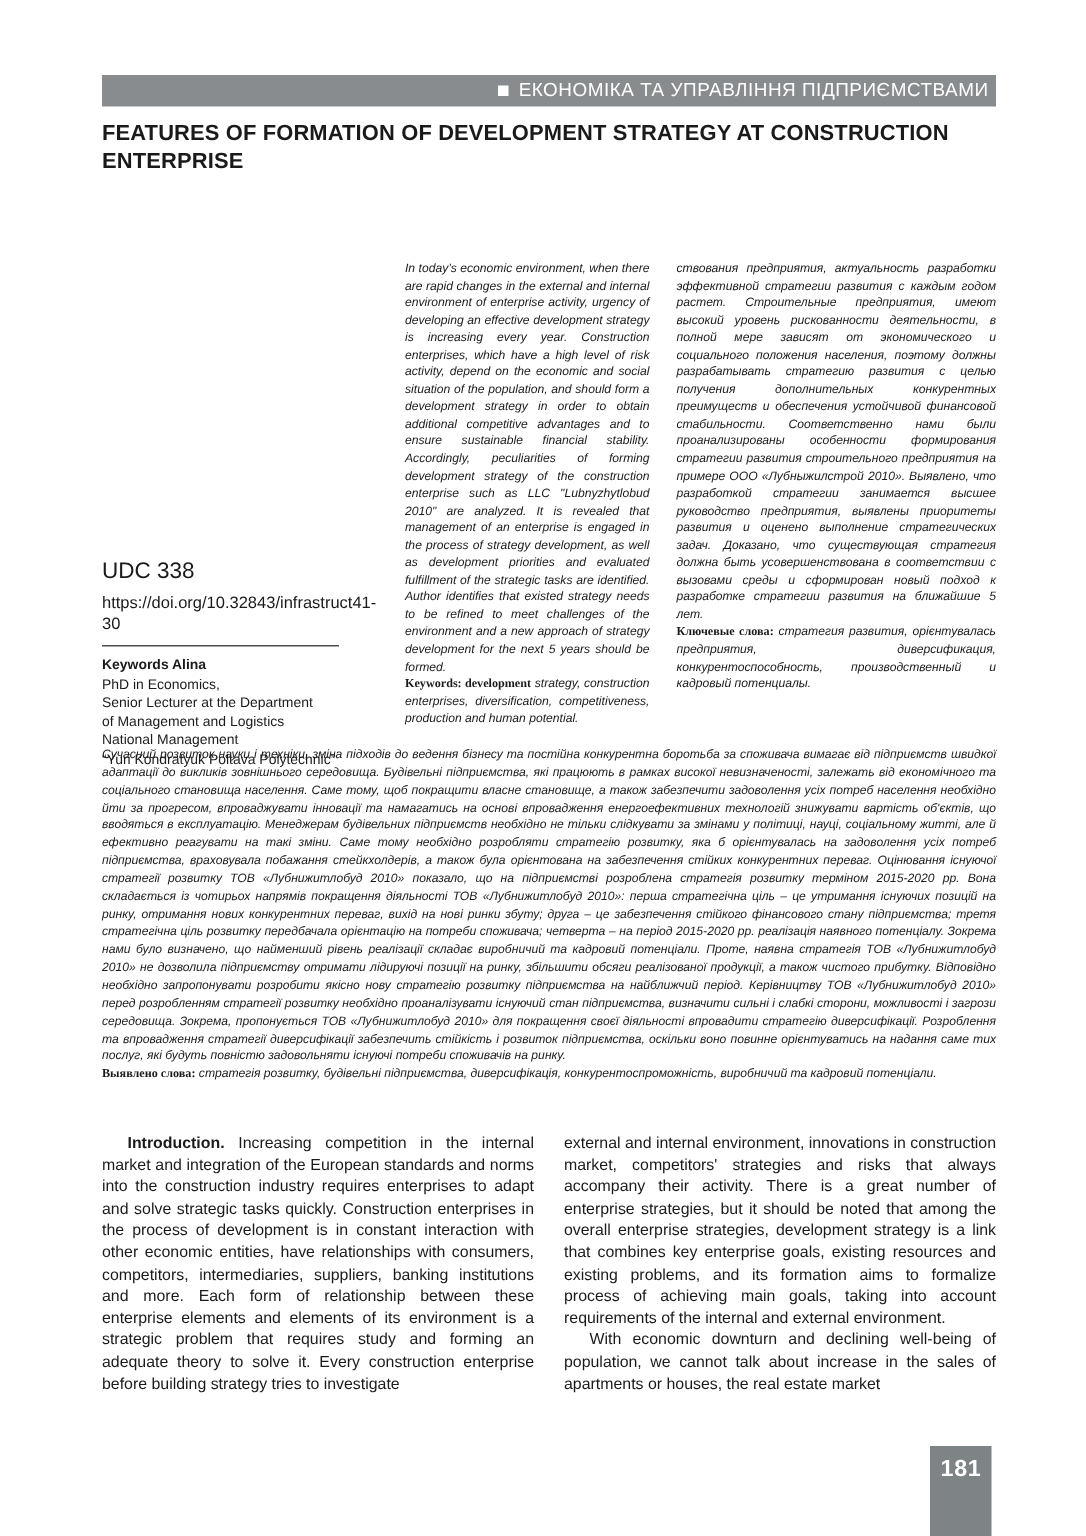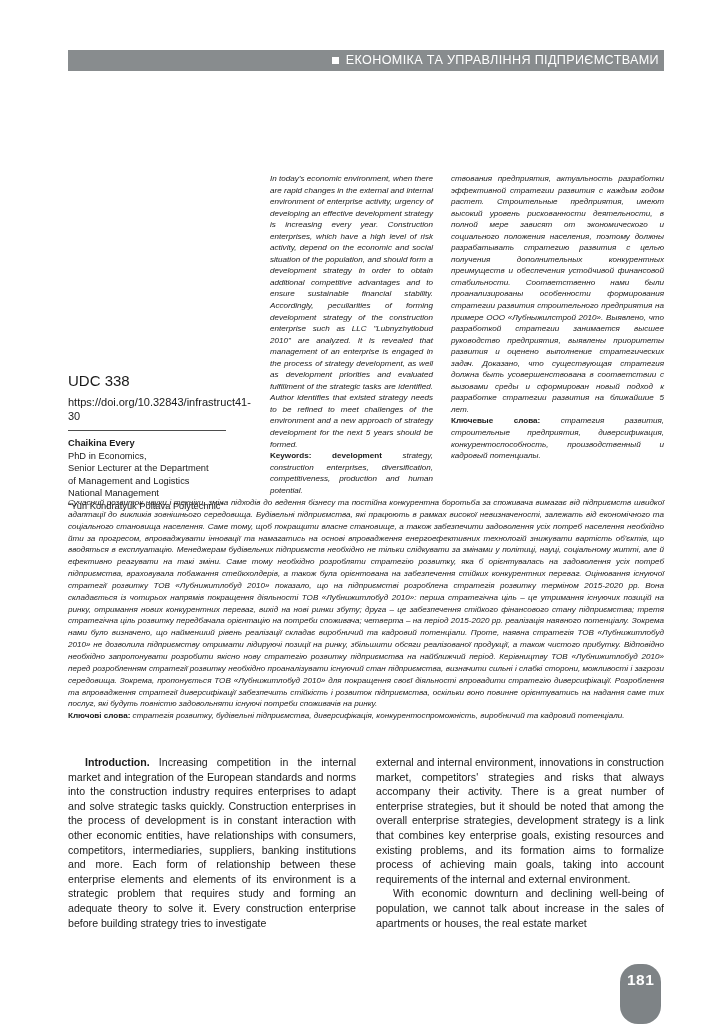--- a/index.html
+++ b/index.html
@@ -133,20 +133,21 @@
   }
   .abstract-en p, .abstract-ru p {
     margin: 0;
   }
   .abstract-en p + p, .abstract-ru p + p {
     margin-top: 0;
   }
   .kw-label {
     font-weight: bold;
     font-style: normal;
+    font-family: Liberation Serif, serif;
   }
   .spacer-p {
     height: 9px;
   }
 
   
   .abstract-uk {
     position: absolute;
     left: 68px;
     top: 497px;
@@ -181,62 +182,62 @@
     width: 41px;
     height: 60px;
     background: #7e8386;
     color: #ffffff;
     font-size: 15.5px;
     font-weight: bold;
     letter-spacing: 0.5px;
     padding-top: 7px;
     padding-left: 7px;
     box-sizing: border-box;
-    border-radius: 18px;
   }
 </style>
 </head>
 <body>
 
 <div class="page">
 
   <div class="section-bar">
     <span class="bullet"></span>
     <span class="section-text">ЕКОНОМІКА ТА УПРАВЛІННЯ ПІДПРИЄМСТВАМИ</span>
   </div>
 
   <div class="title-block">
+    <h1 class="title-en">FEATURES OF FORMATION OF DEVELOPMENT STRATEGY AT CONSTRUCTION ENTERPRISE</h1>
   </div>
 
   <div class="meta-block">
     <p class="udc">UDC 338</p>
     <p class="doi">https://doi.org/10.32843/infrastruct41-30</p>
     <hr class="meta-rule">
-    <p class="author-name">Chaikina Every</p>
+    <p class="author-name">Keywords Alina</p>
     <p class="author-line">PhD in Economics,</p>
     <p class="author-line">Senior Lecturer at the Department</p>
     <p class="author-line">of Management and Logistics</p>
     <p class="author-line">National Management</p>
     <p class="author-line">“Yuri Kondratyuk Poltava Polytechnic”</p>
   </div>
 
   <div class="abstract-en">
     <p>In today’s economic environment, when there are rapid changes in the external and internal environment of enterprise activity, urgency of developing an effective development strategy is increasing every year. Construction enterprises, which have a high level of risk activity, depend on the economic and social situation of the population, and should form a development strategy in order to obtain additional competitive advantages and to ensure sustainable financial stability. Accordingly, peculiarities of forming development strategy of the construction enterprise such as LLC "Lubnyzhytlobud 2010" are analyzed. It is revealed that management of an enterprise is engaged in the process of strategy development, as well as development priorities and evaluated fulfillment of the strategic tasks are identified. Author identifies that existed strategy needs to be refined to meet challenges of the environment and a new approach of strategy development for the next 5 years should be formed.</p>
     <p><span class="kw-label">Keywords: development</span><span> strategy, construction enterprises, diversification, competitiveness, production and human potential.</span></p>
     <div class="spacer-p"></div>
   </div>
 
   <div class="abstract-ru">
     <p>ствования предприятия, актуальность разработки эффективной стратегии развития с каждым годом растет. Строительные предприятия, имеют высокий уровень рискованности деятельности, в полной мере зависят от экономического и социального положения населения, поэтому должны разрабатывать стратегию развития с целью получения дополнительных конкурентных преимуществ и обеспечения устойчивой финансовой стабильности. Соответственно нами были проанализированы особенности формирования стратегии развития строительного предприятия на примере ООО «Лубныжилстрой 2010». Выявлено, что разработкой стратегии занимается высшее руководство предприятия, выявлены приоритеты развития и оценено выполнение стратегических задач. Доказано, что существующая стратегия должна быть усовершенствована в соответствии с вызовами среды и сформирован новый подход к разработке стратегии развития на ближайшие 5 лет.</p>
-    <p><span class="kw-label">Ключевые слова:</span><span> стратегия развития, строительные предприятия, диверсификация, конкурентоспособность, производственный и кадровый потенциалы.</span></p>
+    <p><span class="kw-label">Ключевые слова:</span><span> стратегия развития, орієнтувалась предприятия, диверсификация, конкурентоспособность, производственный и кадровый потенциалы.</span></p>
   </div>
 
   <div class="abstract-uk">
     <p>Сучасний розвиток науки і техніки, зміна підходів до ведення бізнесу та постійна конкурентна боротьба за споживача вимагає від підприємств швидкої адаптації до викликів зовнішнього середовища. Будівельні підприємства, які працюють в рамках високої невизначеності, залежать від економічного та соціального становища населення. Саме тому, щоб покращити власне становище, а також забезпечити задоволення усіх потреб населення необхідно йти за прогресом, впроваджувати інновації та намагатись на основі впровадження енергоефективних технологій знижувати вартість об'єктів, що вводяться в експлуатацію. Менеджерам будівельних підприємств необхідно не тільки слідкувати за змінами у політиці, науці, соціальному житті, але й ефективно реагувати на такі зміни. Саме тому необхідно розробляти стратегію розвитку, яка б орієнтувалась на задоволення усіх потреб підприємства, враховувала побажання стейкхолдерів, а також була орієнтована на забезпечення стійких конкурентних переваг. Оцінювання існуючої стратегії розвитку ТОВ «Лубнижитлобуд 2010» показало, що на підприємстві розроблена стратегія розвитку терміном 2015-2020 рр. Вона складається із чотирьох напрямів покращення діяльності ТОВ «Лубнижитлобуд 2010»: перша стратегічна ціль – це утримання існуючих позицій на ринку, отримання нових конкурентних переваг, вихід на нові ринки збуту; друга – це забезпечення стійкого фінансового стану підприємства; третя стратегічна ціль розвитку передбачала орієнтацію на потреби споживача; четверта – на період 2015-2020 рр. реалізація наявного потенціалу. Зокрема нами було визначено, що найменший рівень реалізації складає виробничий та кадровий потенціали. Проте, наявна стратегія ТОВ «Лубнижитлобуд 2010» не дозволила підприємству отримати лідируючі позиції на ринку, збільшити обсяги реалізованої продукції, а також чистого прибутку. Відповідно необхідно запропонувати розробити якісно нову стратегію розвитку підприємства на найближчий період. Керівництву ТОВ «Лубнижитлобуд 2010» перед розробленням стратегії розвитку необхідно проаналізувати існуючий стан підприємства, визначити сильні і слабкі сторони, можливості і загрози середовища. Зокрема, пропонується ТОВ «Лубнижитлобуд 2010» для покращення своєї діяльності впровадити стратегію диверсифікації. Розроблення та впровадження стратегії диверсифікації забезпечить стійкість і розвиток підприємства, оскільки воно повинне орієнтуватись на надання саме тих послуг, які будуть повністю задовольняти існуючі потреби споживачів на ринку.</p>
-    <p><span class="kw-label">Ключові слова:</span><span> стратегія розвитку, будівельні підприємства, диверсифікація, конкурентоспроможність, виробничий та кадровий потенціали.</span></p>
+    <p><span class="kw-label">Выявлено слова:</span><span> стратегія розвитку, будівельні підприємства, диверсифікація, конкурентоспроможність, виробничий та кадровий потенціали.</span></p>
   </div>
 
   <div class="body-col left">
     <p class="indent"><span class="lead">Introduction.</span><span> Increasing competition in the internal market and integration of the European standards and norms into the construction industry requires enterprises to adapt and solve strategic tasks quickly. Construction enterprises in the process of development is in constant interaction with other economic entities, have relationships with consumers, competitors, intermediaries, suppliers, banking institutions and more. Each form of relationship between these enterprise elements and elements of its environment is a strategic problem that requires study and forming an adequate theory to solve it. Every construction enterprise before building strategy tries to investigate</span></p>
   </div>
 
   <div class="body-col right">
     <p>external and internal environment, innovations in construction market, competitors' strategies and risks that always accompany their activity. There is a great number of enterprise strategies, but it should be noted that among the overall enterprise strategies, development strategy is a link that combines key enterprise goals, existing resources and existing problems, and its formation aims to formalize process of achieving main goals, taking into account requirements of the internal and external environment.</p>
     <p class="indent">With economic downturn and declining well-being of population, we cannot talk about increase in the sales of apartments or houses, the real estate market</p>
   </div>

